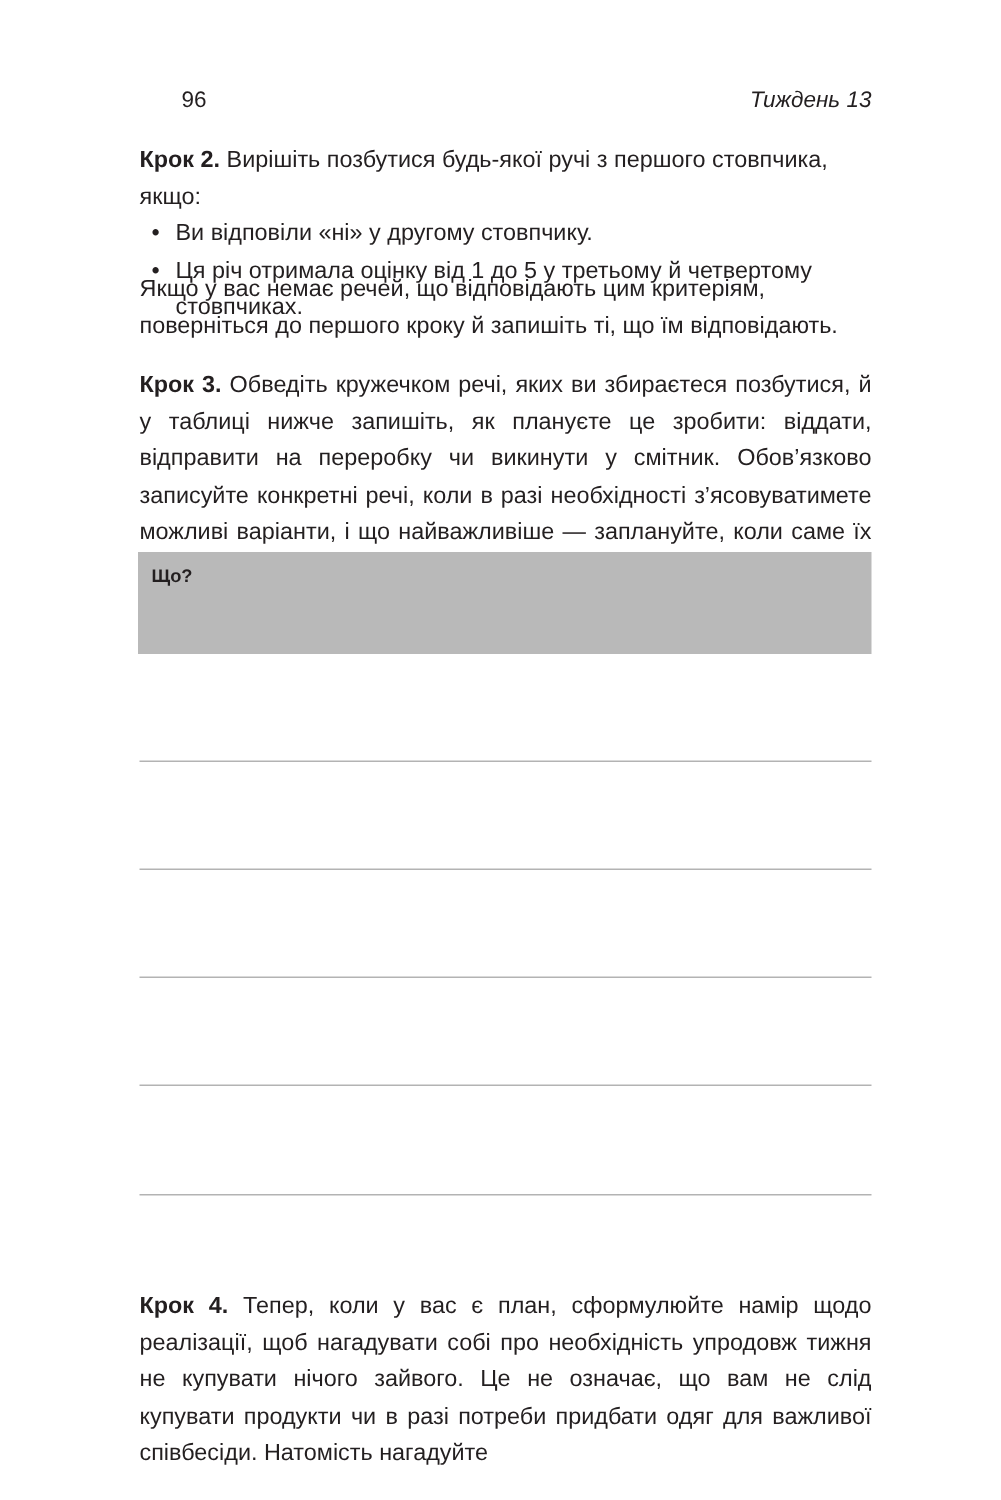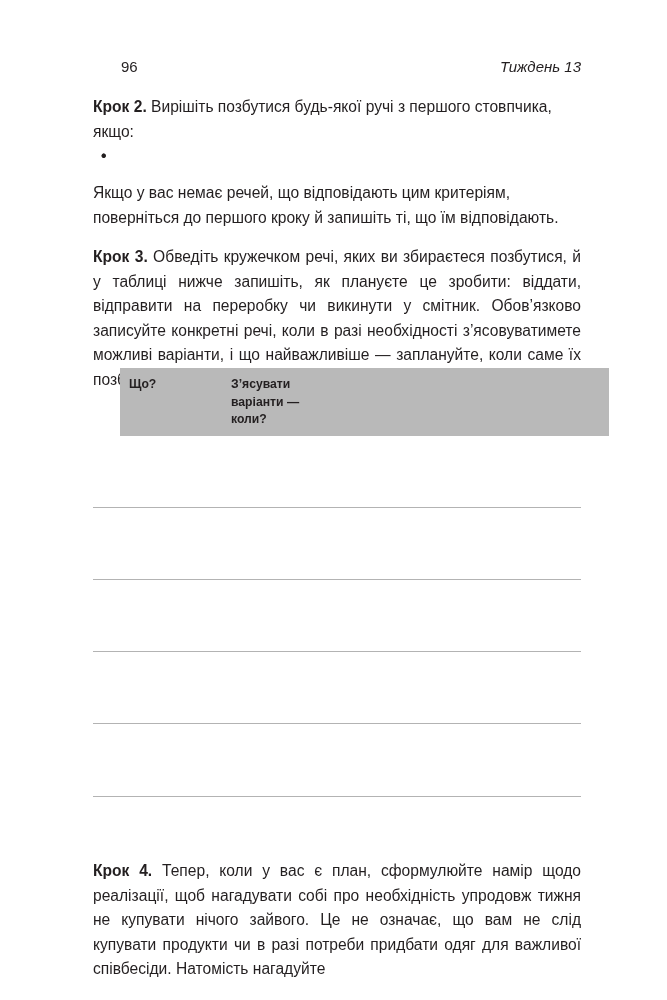--- a/index.html
+++ b/index.html
@@ -68,21 +68,20 @@
       position: absolute;
       left: 92px;
       top: 368px;
       width: 489px;
       height: 68px;
       background: #b9b9b9;
       font-size: 12.2px;
       font-weight: bold;
       line-height: 17.5px;
       color: #231f20;
-      margin-left: 28px;
     }
     .th {
       position: absolute;
       top: 8px;
     }
     .th-1 { left: 9px; width: 90px; }
     .th-2 { left: 111px; width: 100px; }
     .th-3 { left: 229px; width: 145px; }
     .th-4 { left: 389px; width: 95px; }
     .write-line {
@@ -101,38 +100,39 @@
   <span class="running-head">Тиждень 13</span>
 </div>
 
 <div class="block" style="top: 95px;">
   <div>
     <span class="step-label">Крок 2.</span><span> Вирішіть позбутися будь-якої ручі з першого стовпчика, якщо:</span>
   </div>
   <ul class="bullets">
     <li>
       <span class="bullet">•</span>
+      <span>Ви відповіли «ні» у другому стовпчику.</span>
     </li>
     <li>
       <span class="bullet">•</span>
+      <span>Ця річ отримала оцінку від 1 до 5 у третьому й четвертому стовпчиках.</span>
     </li>
   </ul>
 </div>
 
 <div class="block" style="top: 181px;">
   <span>Якщо у вас немає речей, що відповідають цим критеріям, поверніться до першого кроку й запишіть ті, що їм відповідають.</span>
 </div>
 
 <div class="block justify" style="top: 245px;">
   <span class="step-label">Крок 3.</span><span> Обведіть кружечком речі, яких ви збираєтеся позбутися, й у таблиці нижче запишіть, як плануєте це зробити: віддати, відправити на переробку чи викинути у смітник. Обов’язково записуйте конкретні речі, коли в разі необхідності з’ясовуватимете можливі варіанти, і що найважливіше — заплануйте, коли саме їх позбудетеся.</span>
 </div>
 
 <div class="table-head">
   <div class="th th-1">Що?</div>
-  <div class="th th-2">З’ясувати варіанти — коли?</div>
 </div>
 
 <div class="write-line" style="top: 507px;"></div>
 <div class="write-line" style="top: 579px;"></div>
 <div class="write-line" style="top: 651px;"></div>
 <div class="write-line" style="top: 723px;"></div>
 <div class="write-line" style="top: 796px;"></div>
 
 <div class="block justify" style="top: 823px; margin-top: 36px;">
   <span class="step-label">Крок 4.</span><span> Тепер, коли у вас є план, сформулюйте намір щодо реалізації, щоб нагадувати собі про необхідність упродовж тижня не купувати нічого зайвого. Це не означає, що вам не слід купувати продукти чи в разі потреби придбати одяг для важливої співбесіди. Натомість нагадуйте</span>

